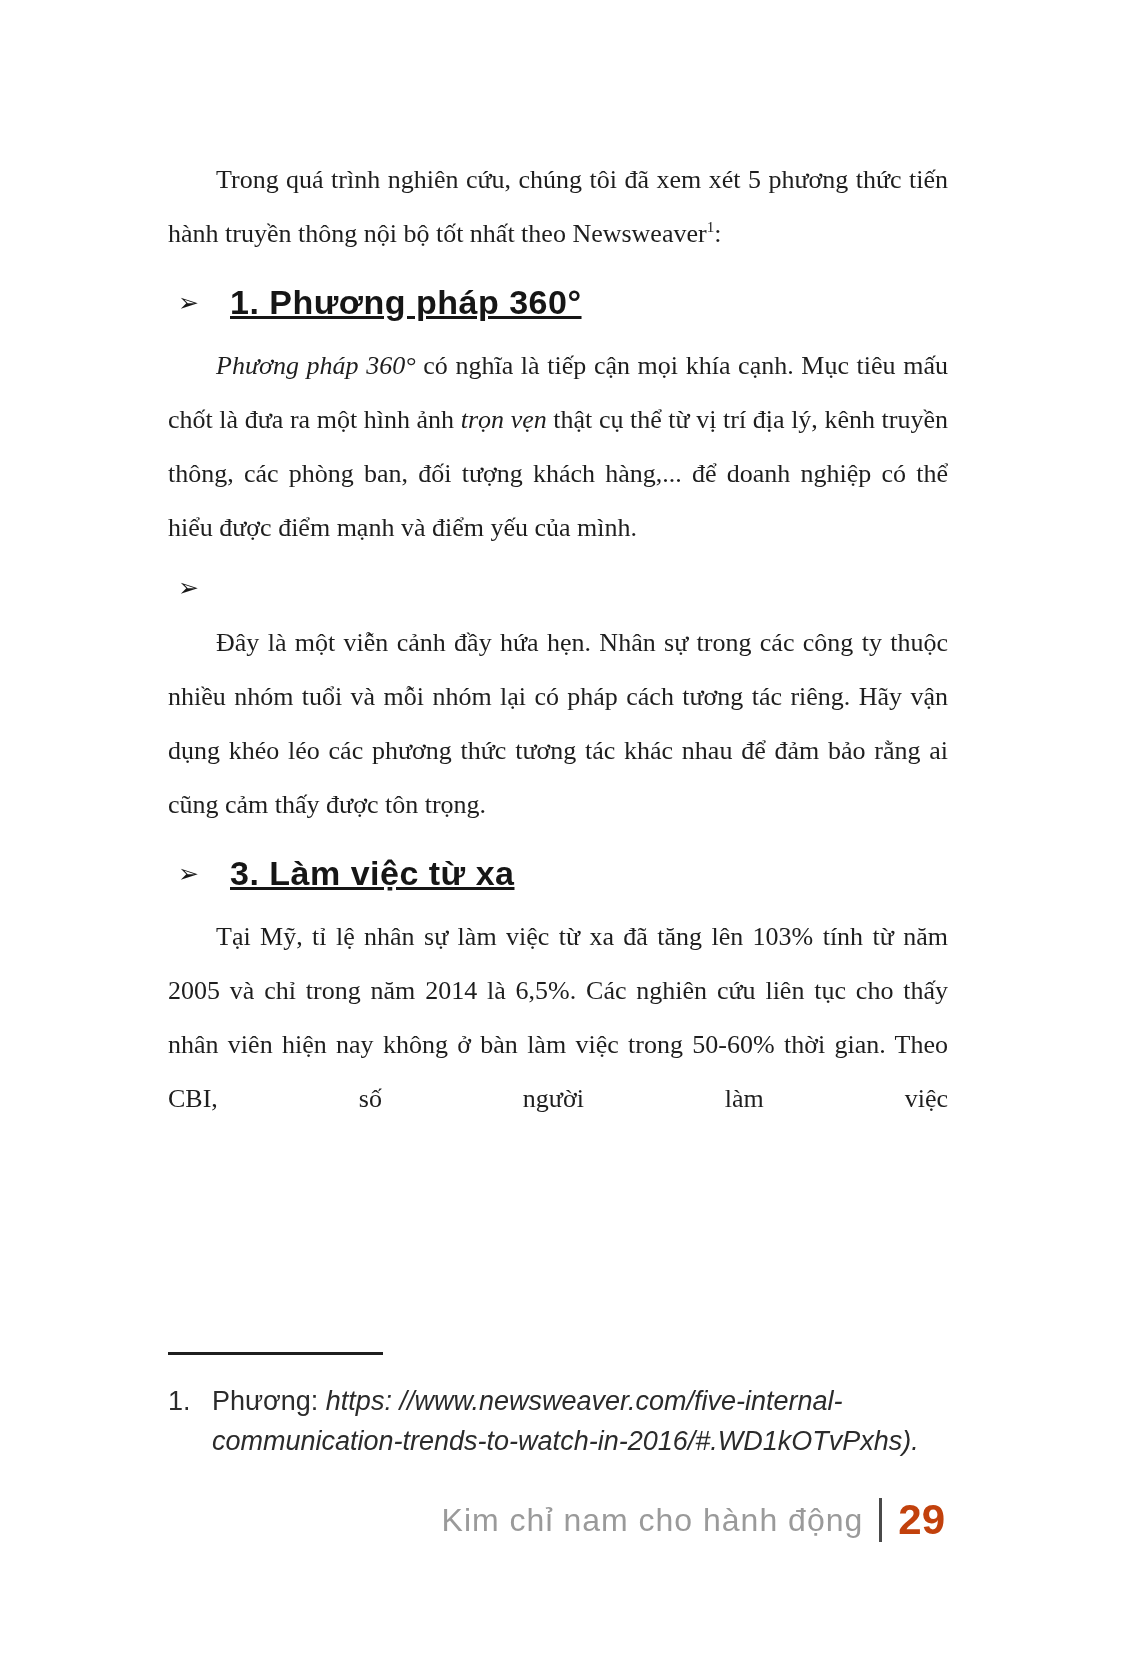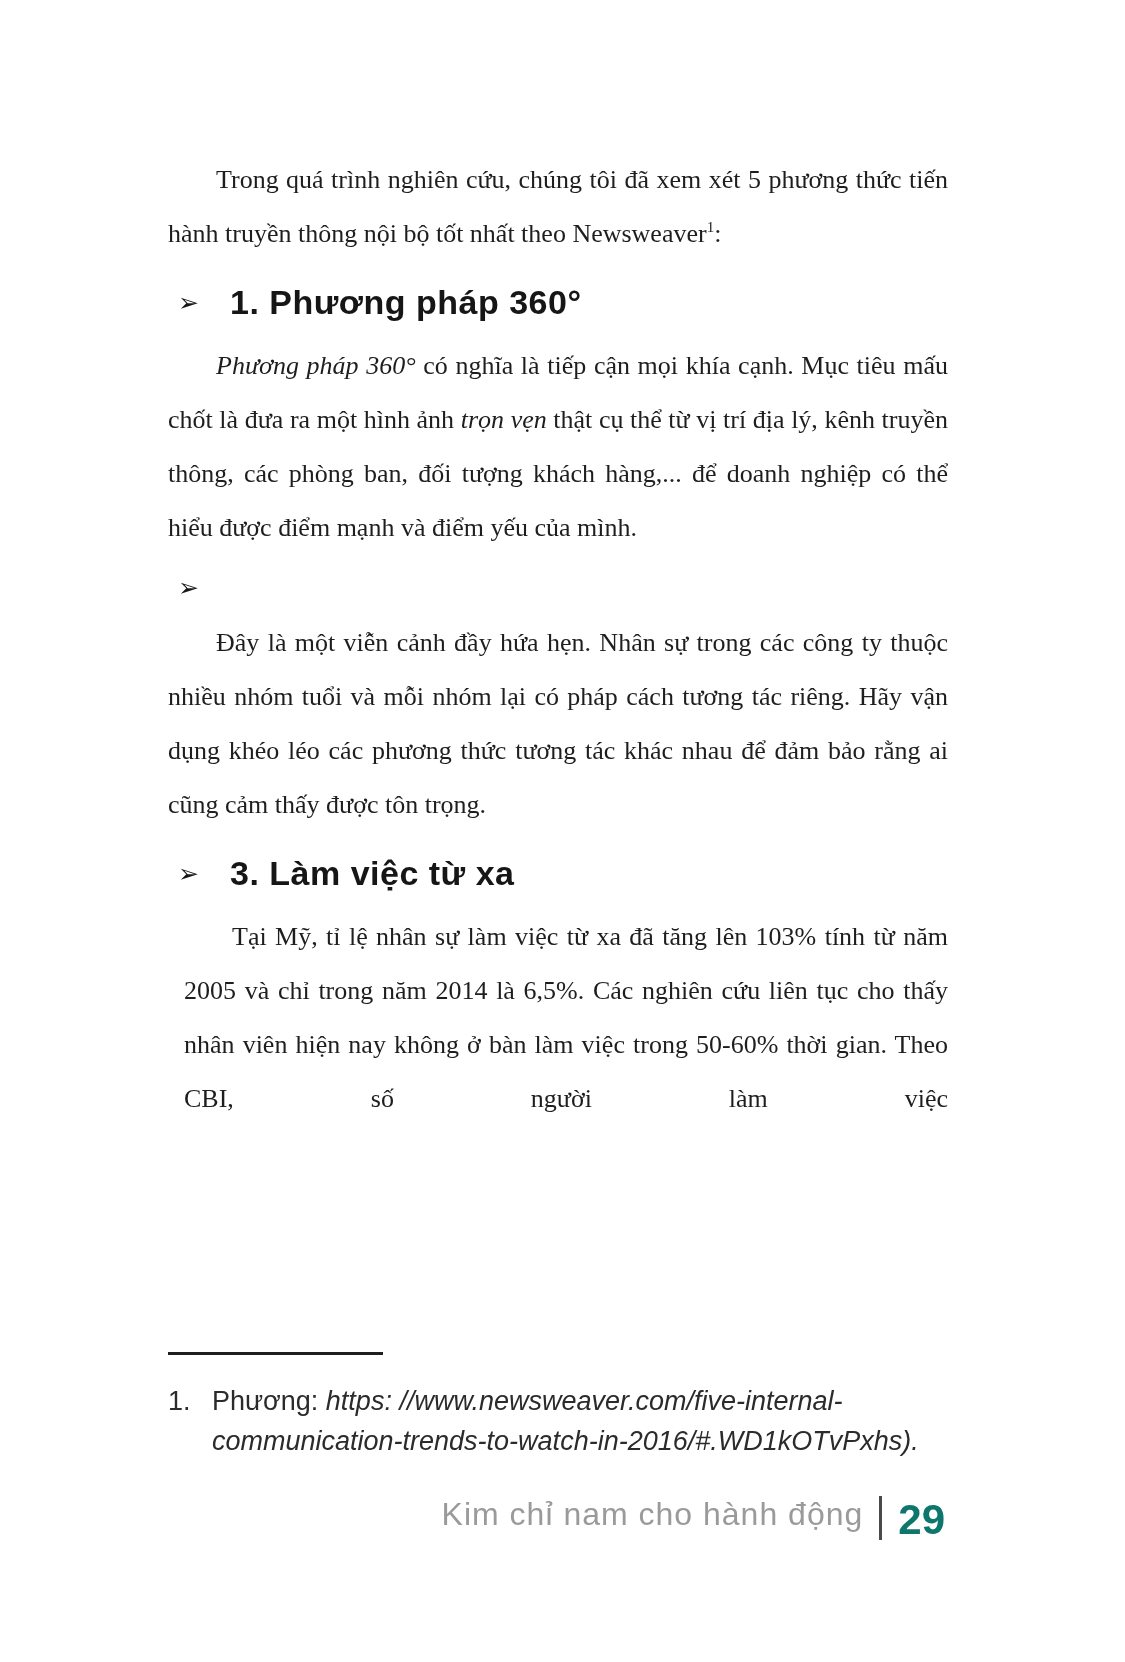--- a/index.html
+++ b/index.html
@@ -14,65 +14,66 @@
     position:absolute;left:168px;top:153px;width:780px;
   }
   .body-para{
     margin:0;
     font-family:"Liberation Serif","DejaVu Serif",serif;
     font-size:26px;line-height:54px;
     color:#1e1e1e;
     text-align:justify;
     text-indent:48px;
   }
-  .fill-last{ text-align-last:justify;margin-left:16px; }
+  .fill-last{ text-align-last:justify; }
   .ital{ font-style:italic; }
   sup{ font-size:58%; line-height:0; }
   .section-header{
     display:flex;align-items:center;
     margin:18px 0 14px 0;
   }
   .bullet{
     flex:0 0 62px;
     box-sizing:border-box;
     padding-left:10px;
     font-family:"DejaVu Sans",sans-serif;
     font-size:25px;color:#161616;
   }
   .section-title{
     margin:0;
     font-family:"Liberation Sans","DejaVu Sans",sans-serif;
     font-weight:700;
     font-size:34px;line-height:46px;
     letter-spacing:.5px;
     color:#161616;
+    text-decoration:underline;
   }
   .footnote-area{
     position:absolute;left:168px;top:1352px;width:790px;
   }
   .footnote-rule{
     width:215px;height:3px;background:#1f1f1f;
     margin-bottom:26px;
   }
   .footnote{
     display:flex;
     font-family:"Liberation Sans","DejaVu Sans",sans-serif;
     font-size:27px;line-height:40px;color:#2b2b2b;
   }
   .fn-marker{ flex:0 0 44px; }
   .fn-text{ flex:1; }
   .fn-url{ font-style:italic; }
   .page-footer{
     position:absolute;right:180px;top:1496px;
-    display:flex;align-items:flex-start;gap:16px;
+    display:flex;align-items:center;gap:16px;
     font-family:"Liberation Sans","DejaVu Sans",sans-serif;
   }
   .running-title{ font-size:32px;color:#9a9a9a;letter-spacing:1px; }
   .footer-bar{ width:3px;height:44px;background:#4a4a4a; }
-  .page-number{ font-size:42px;font-weight:700;color:#0f766e; }
+  .page-number{ font-size:42px;font-weight:700;color:#c2410c; }
 </style>
 </head>
 <body>
 
 <div class="page">
 
   <main class="content">
 
     <p class="body-para"><span>Trong quá trình nghiên cứu, chúng tôi đã xem xét 5 phương thức tiến hành truyền thông nội bộ tốt nhất theo Newsweaver</span><sup>1</sup><span>:</span></p>
 

